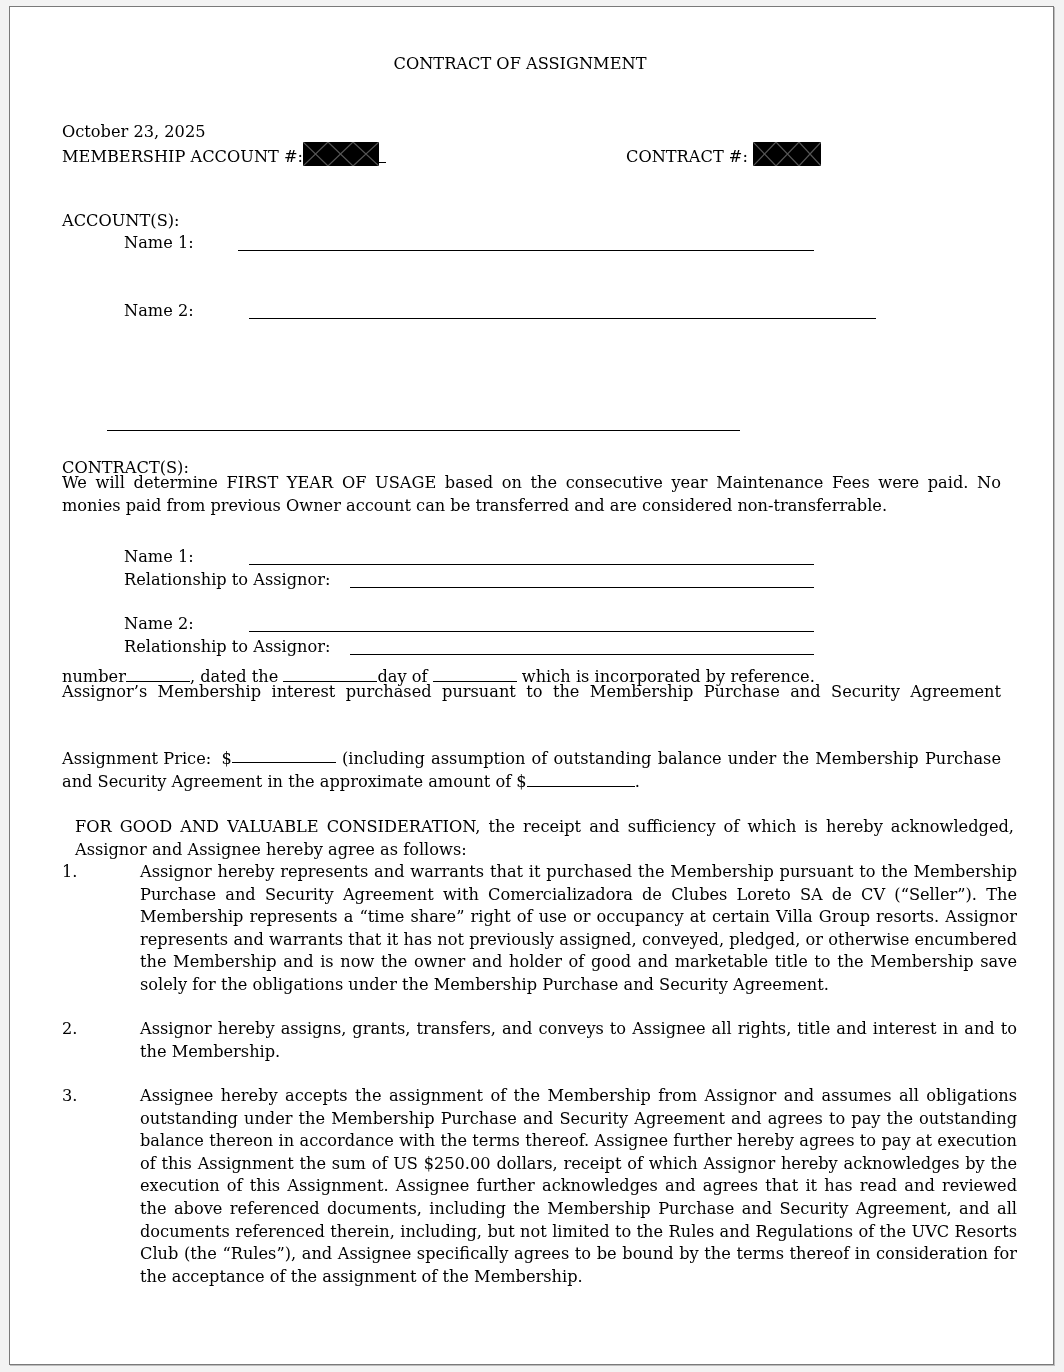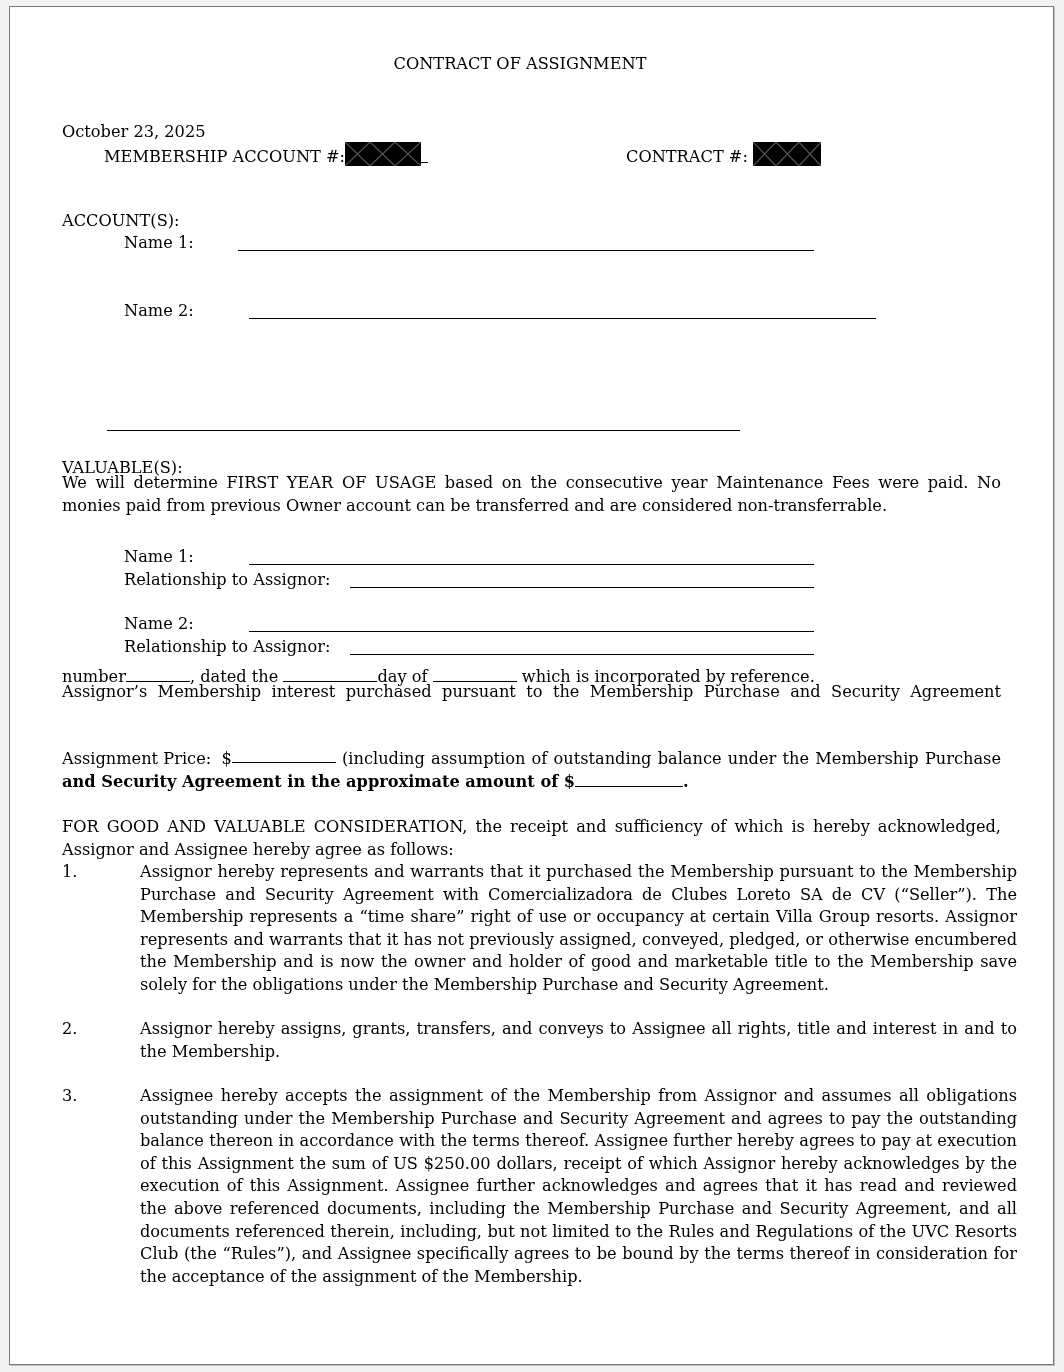--- a/index.html
+++ b/index.html
@@ -19,21 +19,21 @@
 <body>
 
 <div class="page"></div>
 
 <div class="doc">
 
   <div class="abs b" style="left:0;width:1040px;text-align:center;top:53px;">CONTRACT OF ASSIGNMENT</div>
 
   <div class="abs b" style="left:62px;top:97px;margin-top:24px;">October 23, 2025</div>
 
-  <div class="abs b" style="left:62px;top:142px;margin-left:42px;">
+  <div class="abs b" style="left:62px;top:142px;">
     <span>MEMBERSHIP ACCOUNT #:</span><span class="redact" style="width:76px;height:24px;">
       <svg width="76" height="24">
           <g stroke="#555" stroke-width="1.2" fill="none">
             <path d="M0 0 L25 24 M25 0 L50 24 M50 0 L76 24 M25 0 L0 24 M50 0 L25 24 M76 0 L50 24"></path>
           </g>
         </svg>
     </span><span style="border-bottom:1.3px solid #000;display:inline-block;width:7px;height:16px;vertical-align:-1px;"></span>
   </div>
 
   <div class="abs b" style="left:626px;top:142px;">
@@ -49,21 +49,21 @@
 
   <div class="abs b" style="left:62px;top:210px;">ACCOUNT(S):</div>
   <div class="abs b" style="left:124px;top:232px;">Name 1:</div>
   <div class="line" style="left:238px;width:576px;top:250px;"></div>
   <div class="abs b" style="left:124px;top:300px;">Name 2:</div>
   <div class="line" style="left:249px;width:627px;top:318px;"></div>
 
 
   <div class="line" style="left:107px;width:633px;top:430px;"></div>
 
-  <div class="abs b" style="left:62px;top:457px;">VALUABLE(S):</div>
+  <div class="abs b" style="left:62px;top:457px;">CONTRACT(S):</div>
   <div class="just" style="top:472px;">We will determine FIRST YEAR OF USAGE based on the consecutive year Maintenance Fees were paid. No monies paid from previous Owner account can be transferred and are considered non-transferrable.</div>
 
   <div class="abs b" style="left:124px;top:546px;">Name 1:</div>
   <div class="line" style="left:249px;width:565px;top:564px;"></div>
   <div class="abs b" style="left:124px;top:569px;">Relationship to Assignor:</div>
   <div class="line" style="left:350px;width:464px;top:587px;"></div>
 
   <div class="abs b" style="left:124px;top:613px;">Name 2:</div>
   <div class="line" style="left:249px;width:565px;top:631px;"></div>
   <div class="abs b" style="left:124px;top:636px;">Relationship to Assignor:</div>
@@ -72,25 +72,25 @@
   <div class="just" style="top:681px;text-align-last:justify;">Assignor’s Membership interest purchased pursuant to the Membership Purchase and Security Agreement</div>
   <div class="abs" style="left:62px;top:666px;">
     <span>number</span><span class="blank" style="width:64px;"></span><span>, dated the </span><span class="blank" style="width:94px;"></span><span>day of </span><span class="blank" style="width:84px;"></span><span> which is incorporated by reference.</span>
   </div>
 
   <div class="abs" style="left:62px;top:748px;width:939px;display:flex;">
     <span style="white-space:pre;">Assignment Price:  $</span>
       <span class="blank" style="width:104px;flex:none;"></span>
       <span style="flex:1;text-align:justify;text-align-last:justify;white-space:pre;"> (including assumption of outstanding balance under the Membership Purchase</span>
   </div>
-  <div class="abs" style="left:62px;top:771px;font-weight:bold;">
+  <div class="abs" style="left:62px;top:771px;">
     <span>and Security Agreement in the approximate amount of $</span><span class="blank" style="width:108px;"></span><span>.</span>
   </div>
 
-  <div class="just" style="top:816px;">FOR GOOD AND VALUABLE CONSIDERATION, the receipt and sufficiency of which is hereby acknowledged, Assignor and Assignee hereby agree as follows:</div>
+  <div class="just" style="top:816px;margin-left:13px;">FOR GOOD AND VALUABLE CONSIDERATION, the receipt and sufficiency of which is hereby acknowledged, Assignor and Assignee hereby agree as follows:</div>
 
   <div class="item-num" style="top:861px;">1.</div>
   <div class="item-body" style="top:861px;">Assignor hereby represents and warrants that it purchased the Membership pursuant to the Membership Purchase and Security Agreement with Comercializadora de Clubes Loreto SA de CV (“Seller”). The Membership represents a “time share” right of use or occupancy at certain Villa Group resorts.  Assignor represents and warrants that it has not previously assigned, conveyed, pledged, or otherwise encumbered the Membership and is now the owner and holder of good and marketable title to the Membership save solely for the obligations under the Membership Purchase and Security Agreement.</div>
 
   <div class="item-num" style="top:1018px;">2.</div>
   <div class="item-body" style="top:1018px;">Assignor hereby assigns, grants, transfers, and conveys to Assignee all rights, title and interest in and to the Membership.</div>
 
   <div class="item-num" style="top:1085px;">3.</div>
   <div class="item-body" style="top:1085px;">Assignee hereby accepts the assignment of the Membership from Assignor and assumes all obligations outstanding under the Membership Purchase and Security Agreement and agrees to pay the outstanding balance thereon in accordance with the terms thereof.  Assignee further hereby agrees to pay at execution of this Assignment the sum of US $250.00 dollars, receipt of which Assignor hereby acknowledges by the execution of this Assignment.  Assignee further acknowledges and agrees that it has read and reviewed the above referenced documents, including the Membership Purchase and Security Agreement, and all documents referenced therein, including, but not limited to the Rules and Regulations of the UVC Resorts Club (the “Rules”), and Assignee specifically agrees to be bound by the terms thereof in consideration for the acceptance of the assignment of the Membership.</div>
 

